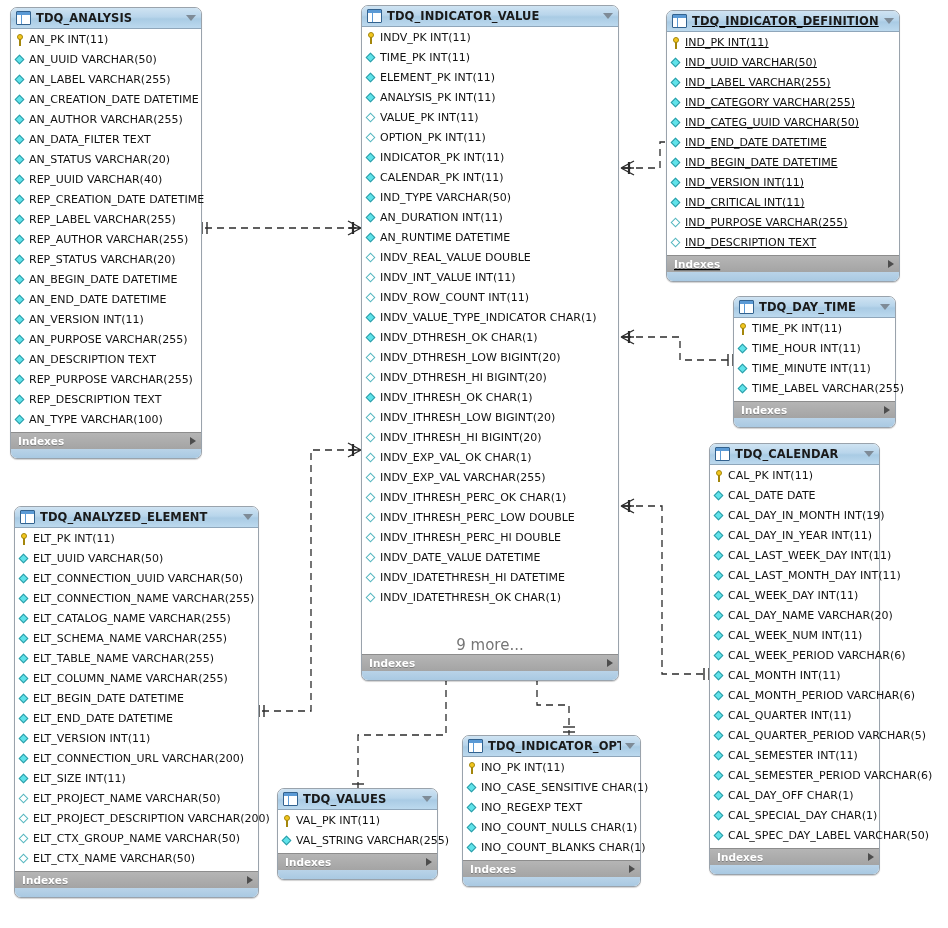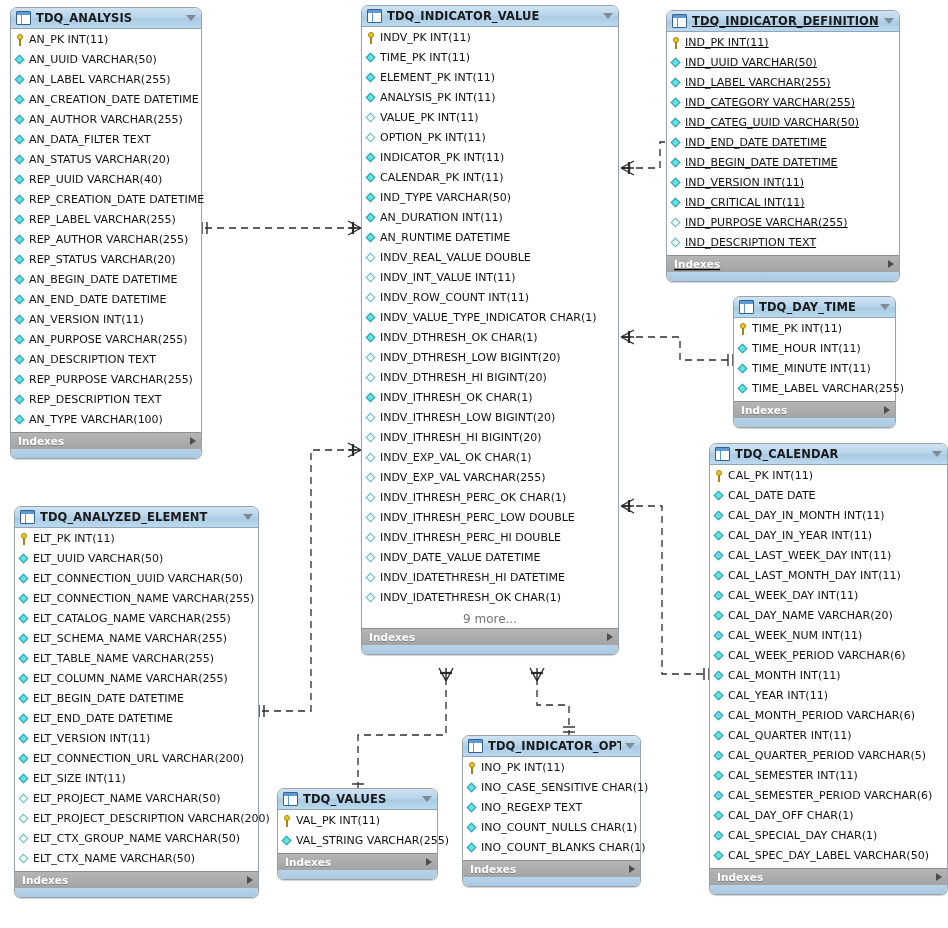--- a/index.html
+++ b/index.html
@@ -196,22 +196,23 @@
     height: 9px;
     background: linear-gradient(to bottom, #b9d3e8 0%, #a9c9e2 100%);
     border-radius: 0 0 6px 6px;
   }
 
   .more-row {
     height: 18px;
     display: flex;
     align-items: center;
     justify-content: center;
-    font-size: 12px;
+    font-size: 15px;
     color: #757575;
+    margin-top: 26px;
   }
 </style>
 </head>
 <body>
 
 <div id="canvas">
 
   <svg id="connectors" viewBox="0 0 948 928" width="948" height="928">
     <g stroke="#2b2b2b" stroke-width="1.3" fill="none" stroke-dasharray="7,5">
 
@@ -606,38 +607,38 @@
             <span class="ic-dia"></span>
             <span class="col-name">TIME_LABEL VARCHAR(255)</span>
           </div>
         </div>
         <div class="ent-footer">
           <span class="ent-footer-label">Indexes</span>
           <span class="ent-footer-arrow"></span>
         </div>
         <div class="ent-tail"></div>
       </div>
-      <div class="entity" style="left: 709px; top: 443px; width: 239px;">
+      <div class="entity" style="left: 709px; top: 443px; width: 171px;">
         <div class="ent-header">
           <span class="ent-icon"></span>
           <span class="ent-title">TDQ_CALENDAR</span>
           <span class="ent-caret"></span>
         </div>
         <div class="ent-cols">
           <div class="col">
             <span class="ic-key"></span>
             <span class="col-name">CAL_PK INT(11)</span>
           </div>
           <div class="col">
             <span class="ic-dia"></span>
             <span class="col-name">CAL_DATE DATE</span>
           </div>
           <div class="col">
             <span class="ic-dia"></span>
-            <span class="col-name">CAL_DAY_IN_MONTH INT(11)</span>
+            <span class="col-name">CAL_DAY_IN_MONTH INT(19)</span>
           </div>
           <div class="col">
             <span class="ic-dia"></span>
             <span class="col-name">CAL_DAY_IN_YEAR INT(11)</span>
           </div>
           <div class="col">
             <span class="ic-dia"></span>
             <span class="col-name">CAL_LAST_WEEK_DAY INT(11)</span>
           </div>
           <div class="col">
@@ -656,24 +657,20 @@
             <span class="ic-dia"></span>
             <span class="col-name">CAL_WEEK_NUM INT(11)</span>
           </div>
           <div class="col">
             <span class="ic-dia"></span>
             <span class="col-name">CAL_WEEK_PERIOD VARCHAR(6)</span>
           </div>
           <div class="col">
             <span class="ic-dia"></span>
             <span class="col-name">CAL_MONTH INT(11)</span>
-          </div>
-          <div class="col">
-            <span class="ic-dia"></span>
-            <span class="col-name">CAL_YEAR INT(11)</span>
           </div>
           <div class="col">
             <span class="ic-dia"></span>
             <span class="col-name">CAL_MONTH_PERIOD VARCHAR(6)</span>
           </div>
           <div class="col">
             <span class="ic-dia"></span>
             <span class="col-name">CAL_QUARTER INT(11)</span>
           </div>
           <div class="col">

